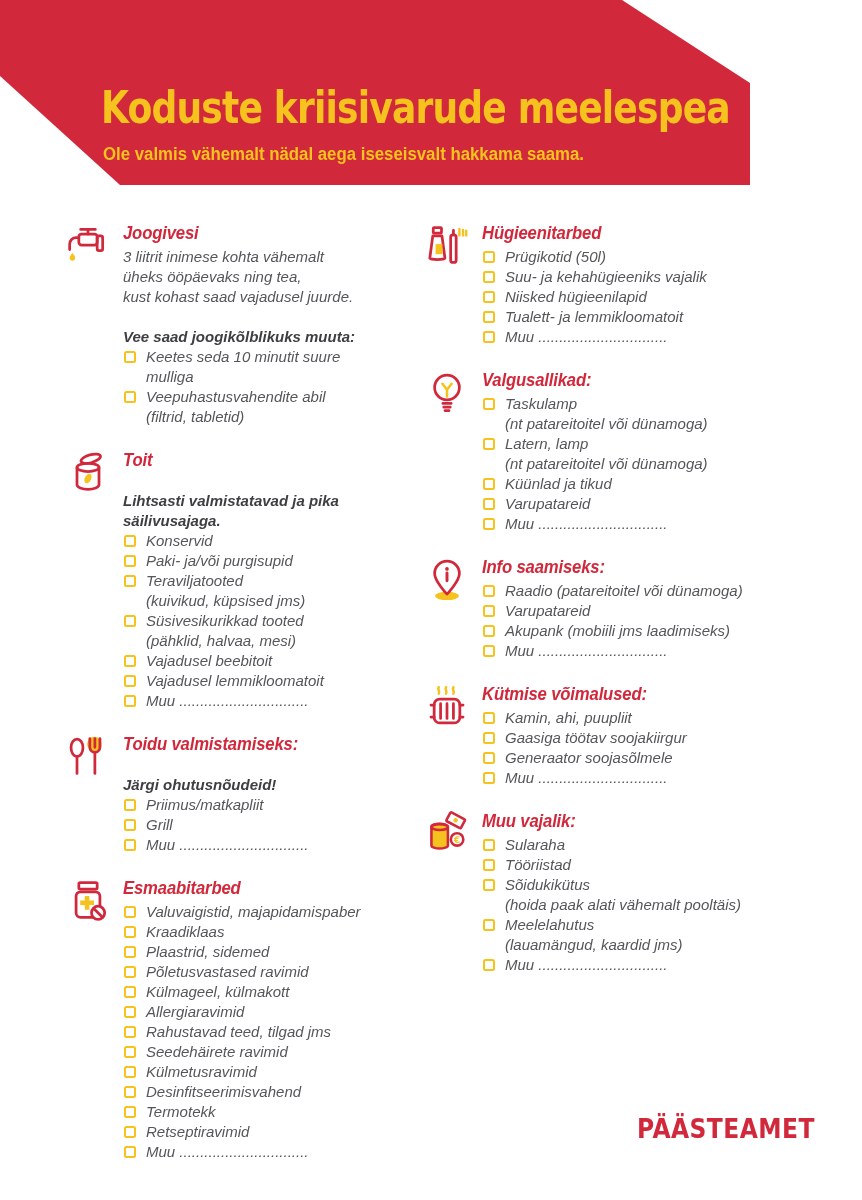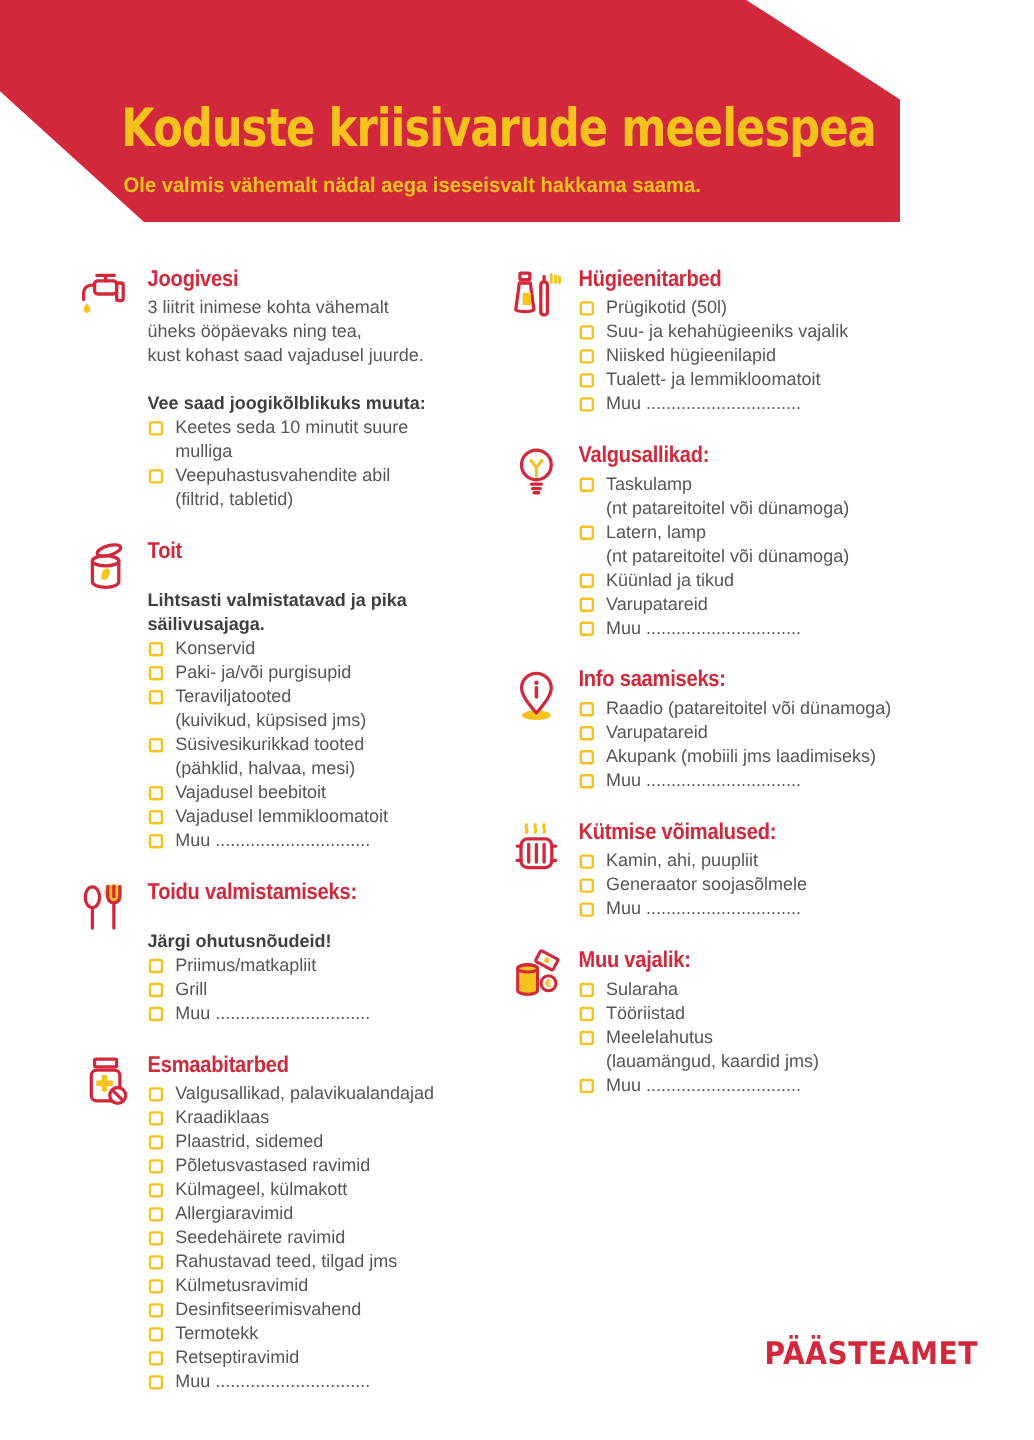--- a/index.html
+++ b/index.html
@@ -37,21 +37,21 @@
 
   
   .col{position:absolute;top:222px;}
   .col-left{left:66px;width:360px;}
   .col-right{left:425px;width:406px;}
 
   .section{display:flex;align-items:flex-start;margin-bottom:22px;}
   .icon-box{flex:0 0 44px;width:44px;height:46px;margin-right:13px;}
   .icon-box svg{width:44px;height:46px;display:block;}
 
-  .sec-body{flex:1 1 auto;min-width:0;}
+  .sec-body{flex:1 1 auto;min-width:0;font-style:italic;}
   .sec-heading{
     margin:0 0 3px 0;font-size:19px;line-height:22px;font-weight:bold;color:var(--red);
     letter-spacing:-0.2px;white-space:nowrap;
     transform:scaleX(.88);transform-origin:left top;
   }
   .intro-line{margin:0;font-size:15px;line-height:20px;color:var(--gray);}
   .subhead{margin-top:20px;}
   .subhead-line{margin:0;font-size:15px;line-height:20px;font-weight:bold;color:var(--darkgray);}
 
   .item{display:flex;align-items:flex-start;font-size:15px;line-height:20px;color:var(--gray);}
@@ -226,21 +226,21 @@
    <path d="M20.5 19.5h5v5h5v5h-5v5h-5v-5h-5v-5h5z" fill="var(--yellow)"></path>
    <circle cx="35" cy="38" r="7.2" fill="#fff" stroke="var(--red)" stroke-width="3"></circle>
    <path d="M30.2 33.2l9.6 9.6" stroke="var(--red)" stroke-width="3"></path>
           </svg>
         </div>
         <div class="sec-body">
           <h2 class="sec-heading">Esmaabitarbed</h2>
           <div class="item">
             <span class="checkbox"></span>
             <span class="item-lines">
-              <span class="line">Valgusallikad, palavikualandajad</span>
+              <span class="line">Valuvaigistid, majapidamispaber</span>
             </span>
           </div>
           <div class="item">
             <span class="checkbox"></span>
             <span class="item-lines">
               <span class="line">Kraadiklaas</span>
             </span>
           </div>
           <div class="item">
             <span class="checkbox"></span>
@@ -262,27 +262,27 @@
           </div>
           <div class="item">
             <span class="checkbox"></span>
             <span class="item-lines">
               <span class="line">Allergiaravimid</span>
             </span>
           </div>
           <div class="item">
             <span class="checkbox"></span>
             <span class="item-lines">
+              <span class="line">Rahustavad teed, tilgad jms</span>
+            </span>
+          </div>
+          <div class="item">
+            <span class="checkbox"></span>
+            <span class="item-lines">
               <span class="line">Seedehäirete ravimid</span>
-            </span>
-          </div>
-          <div class="item">
-            <span class="checkbox"></span>
-            <span class="item-lines">
-              <span class="line">Rahustavad teed, tilgad jms</span>
             </span>
           </div>
           <div class="item">
             <span class="checkbox"></span>
             <span class="item-lines">
               <span class="line">Külmetusravimid</span>
             </span>
           </div>
           <div class="item">
             <span class="checkbox"></span>
@@ -461,20 +461,26 @@
           <h2 class="sec-heading">Kütmise võimalused:</h2>
           <div class="item">
             <span class="checkbox"></span>
             <span class="item-lines">
               <span class="line">Kamin, ahi, puupliit</span>
             </span>
           </div>
           <div class="item">
             <span class="checkbox"></span>
             <span class="item-lines">
+              <span class="line">Gaasiga töötav soojakiirgur</span>
+            </span>
+          </div>
+          <div class="item">
+            <span class="checkbox"></span>
+            <span class="item-lines">
               <span class="line">Generaator soojasõlmele</span>
             </span>
           </div>
           <div class="item">
             <span class="checkbox"></span>
             <span class="item-lines">
               <span class="line">Muu ...............................</span>
             </span>
           </div>
         </div>
@@ -502,20 +508,27 @@
           </div>
           <div class="item">
             <span class="checkbox"></span>
             <span class="item-lines">
               <span class="line">Tööriistad</span>
             </span>
           </div>
           <div class="item">
             <span class="checkbox"></span>
             <span class="item-lines">
+              <span class="line">Sõidukikütus</span>
+              <span class="line">(hoida paak alati vähemalt pooltäis)</span>
+            </span>
+          </div>
+          <div class="item">
+            <span class="checkbox"></span>
+            <span class="item-lines">
               <span class="line">Meelelahutus</span>
               <span class="line">(lauamängud, kaardid jms)</span>
             </span>
           </div>
           <div class="item">
             <span class="checkbox"></span>
             <span class="item-lines">
               <span class="line">Muu ...............................</span>
             </span>
           </div>

